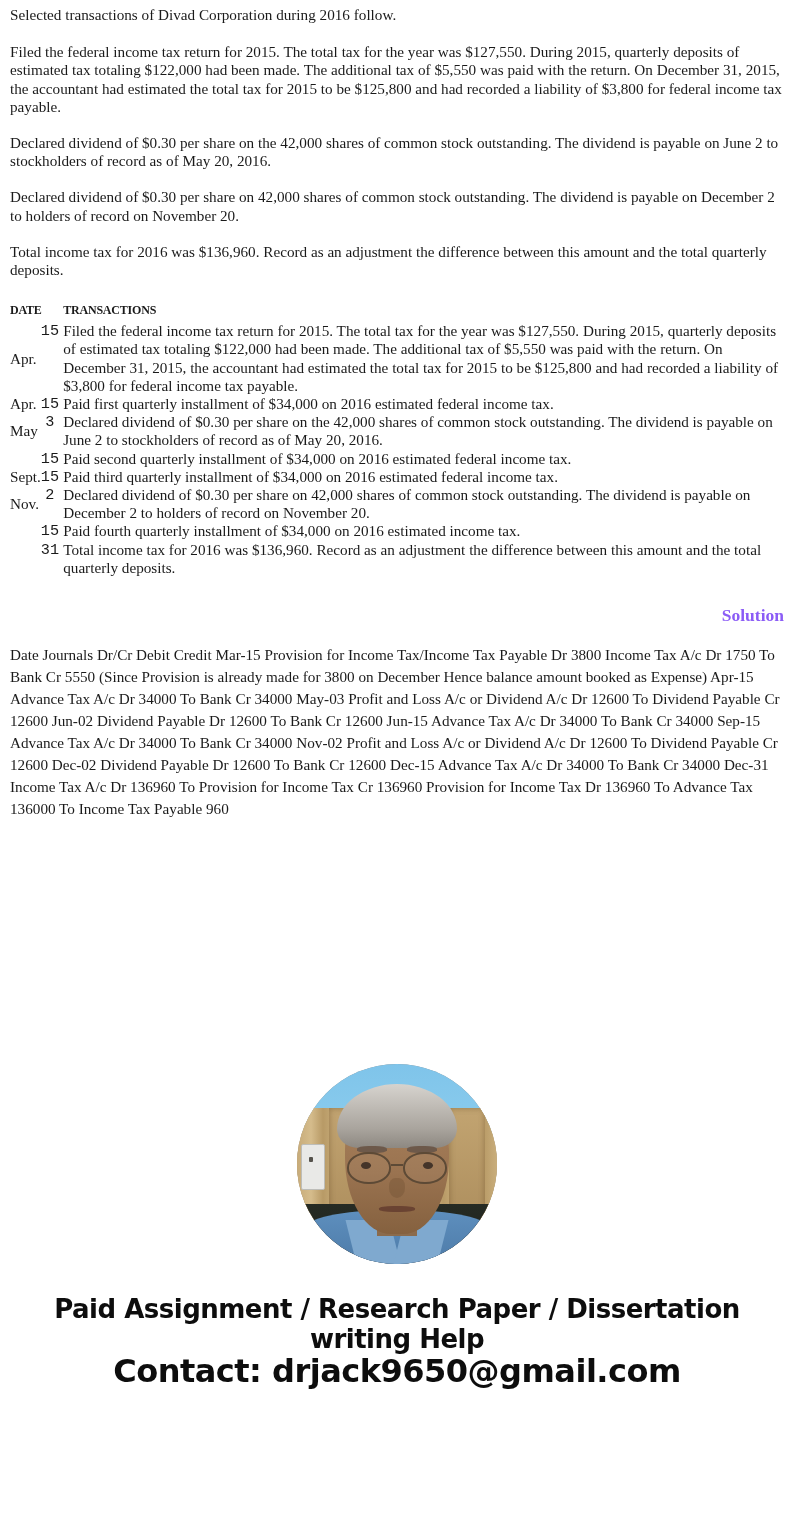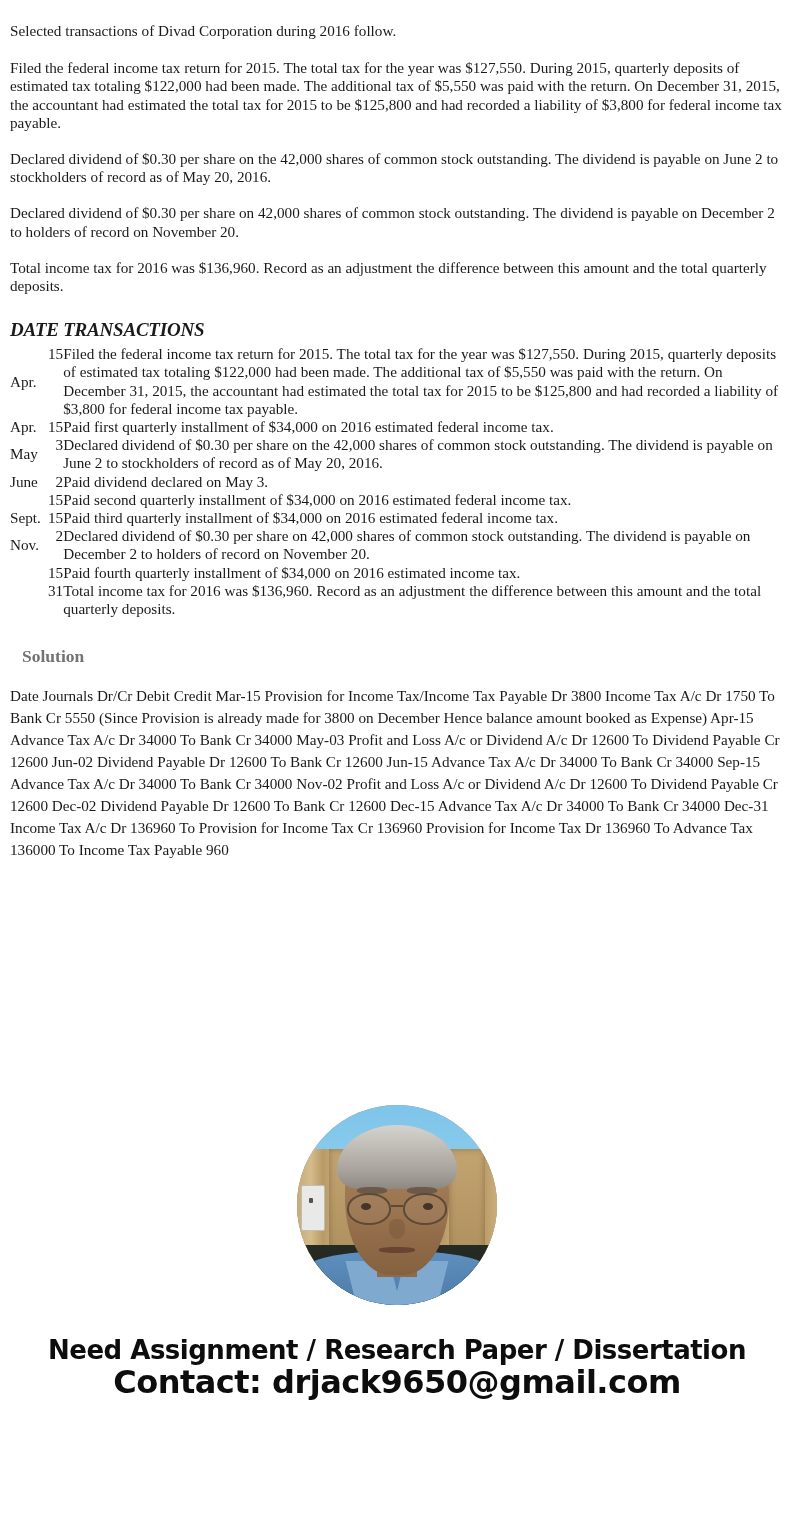--- a/index.html
+++ b/index.html
@@ -13,21 +13,21 @@
     font-family: "Liberation Serif", "DejaVu Serif", serif;
     color: #1a1a1a;
     -webkit-font-smoothing: antialiased;
   }
 
   .page {
     position: relative;
     width: 794px;
     min-height: 1523px;
     box-sizing: border-box;
-    padding: 16px 10px 0 10px;
+    padding: 0 10px 0 10px;
   }
 
   
   .intro {
     padding-top: 6px;
   }
   .intro p {
     margin: 0 0 18px 0;
     font-size: 15.2px;
     line-height: 18.2px;
@@ -42,28 +42,27 @@
   .txn-wrap {
     margin-top: 24px;
   }
   table.txn {
     border-collapse: collapse;
     border-spacing: 0;
     width: 774px;
     table-layout: fixed;
   }
   table.txn th {
-    font-size: 19px;
+    font-size: 12px;
     font-weight: bold;
     text-align: left;
     padding: 0 0 4px 0;
     vertical-align: bottom;
     letter-spacing: -0.2px;
     white-space: nowrap;
-    font-style: italic;
   }
   th.th-date {
     width: 44px;
     padding-left: 3px;
   }
   th.th-txn {
     width: 596px;
     padding-left: 0px;
   }
   table.txn td {
@@ -74,40 +73,42 @@
   }
   td.c-month {
     width: 44px;
     text-align: right;
     vertical-align: middle;
     padding-right: 4px;
     white-space: nowrap;
   }
   td.c-day {
     width: 134px;
-    text-align: right;
+    text-align: center;
     vertical-align: top;
     padding-left: 4px;
     white-space: nowrap;
+    font-family: Liberation Mono, monospace;
   }
   td.c-txn {
     width: 596px;
     text-align: left;
     vertical-align: top;
     padding-right: 4px;
   }
 
   
   h2.solution-heading {
     font-size: 17.5px;
     font-weight: bold;
     margin: 28px 0 0 12px;
     padding: 0;
     line-height: 20px;
-    color: #737373;
+    color: #8b5cf6;
+    text-align: right;
   }
   .solution-body {
     margin: 19px 0 0 0;
     font-size: 15.2px;
     line-height: 22px;
     color: #1a1a1a;
     text-align: left;
   }
 
   
@@ -271,25 +272,20 @@
           </tr>
           <tr>
             <td class="c-month">Apr.</td>
             <td class="c-day">15</td>
             <td class="c-txn">Paid first quarterly installment of $34,000 on 2016 estimated federal income tax.</td>
           </tr>
           <tr>
             <td class="c-month">May</td>
             <td class="c-day">3</td>
             <td class="c-txn">Declared dividend of $0.30 per share on the 42,000 shares of common stock outstanding. The dividend is payable on June 2 to stockholders of record as of May 20, 2016.</td>
-          </tr>
-          <tr>
-            <td class="c-month">June</td>
-            <td class="c-day">2</td>
-            <td class="c-txn">Paid dividend declared on May 3.</td>
           </tr>
           <tr>
             <td class="c-month"></td>
             <td class="c-day">15</td>
             <td class="c-txn">Paid second quarterly installment of $34,000 on 2016 estimated federal income tax.</td>
           </tr>
           <tr>
             <td class="c-month">Sept.</td>
             <td class="c-day">15</td>
             <td class="c-txn">Paid third quarterly installment of $34,000 on 2016 estimated federal income tax.</td>
@@ -336,17 +332,18 @@
       <div class="av-eye-r"></div>
       <div class="av-glass-l"></div>
       <div class="av-glass-r"></div>
       <div class="av-bridge"></div>
       <div class="av-nose"></div>
       <div class="av-mouth"></div>
     </div>
   </div>
 
   <div class="footer">
-    <div class="f-line1">Need Assignment / Research Paper / Dissertation</div>
+    <div class="f-line1">Paid Assignment / Research Paper / Dissertation</div>
+    <div class="f-line2">writing Help</div>
     <div class="f-line3">Contact: drjack9650@gmail.com</div>
   </div>
 
 </div>
 
 </body></html>

